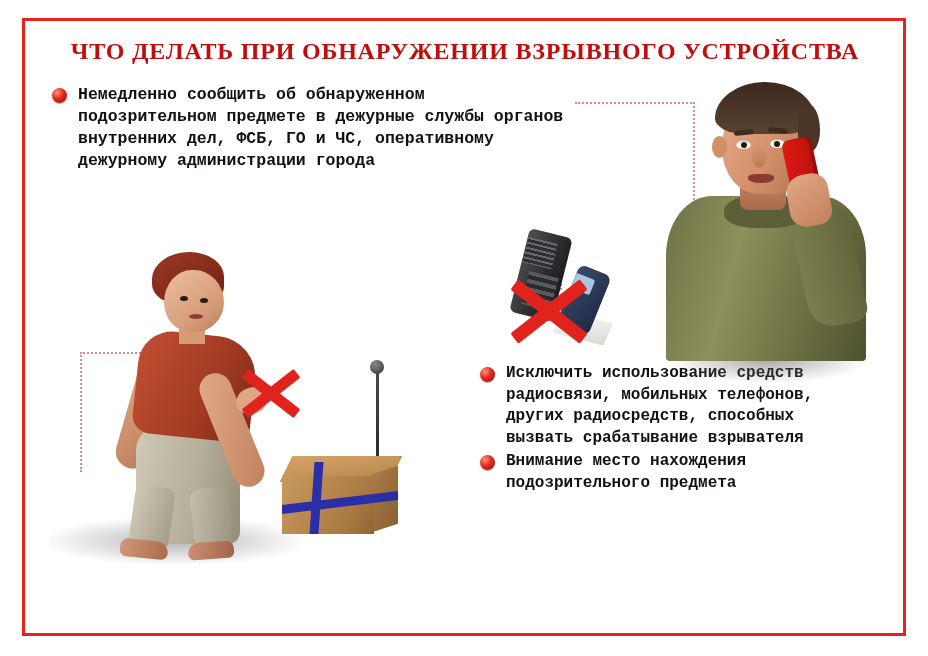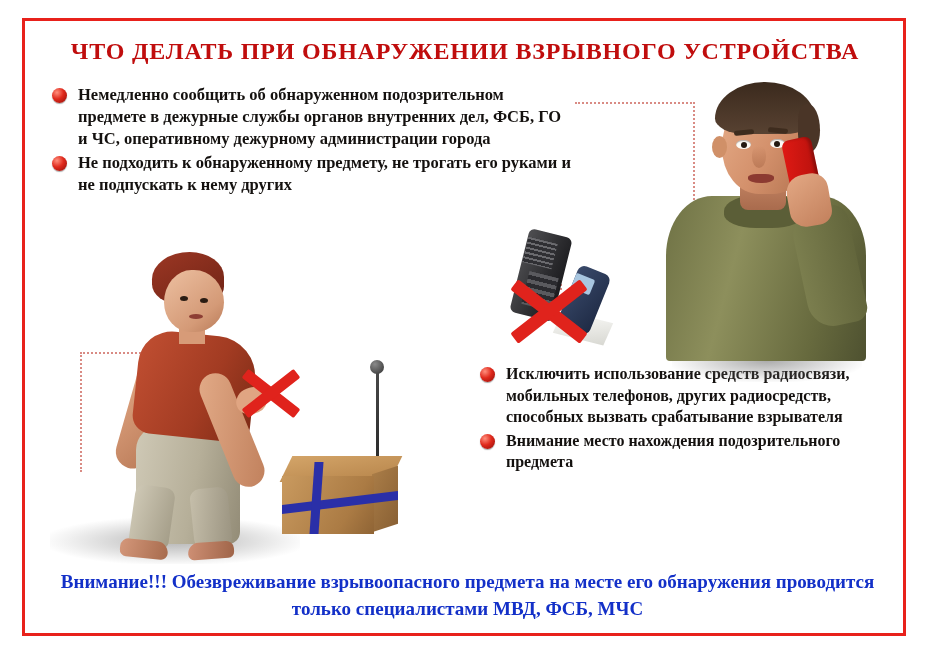--- a/index.html
+++ b/index.html
@@ -44,20 +44,21 @@
   .bullet-list {
     position: absolute;
     font-family: "Liberation Serif", serif;
     font-weight: bold;
     color: #14110f;
   }
   .bullet-item {
     position: relative;
     padding-left: 26px;
     margin-bottom: 2px;
+    font-family: Liberation Mono, monospace;
   }
   .bullet-item .dot {
     position: absolute;
     left: 0;
     top: 4px;
     width: 15px;
     height: 15px;
     border-radius: 50%;
     background: radial-gradient(circle at 33% 30%, #ff8f7d 0%, #e02a1d 45%, #8e0b07 100%);
     box-shadow: 0 1px 1px rgba(0,0,0,0.35);
@@ -387,24 +388,20 @@
   <div class="dotted" id="conn-phone-h"></div>
   <div class="dotted" id="conn-phone-v"></div>
   <div class="dotted" id="conn-woman-h"></div>
   <div class="dotted" id="conn-woman-v"></div>
   <div class="dotted" id="conn-device-v"></div>
 
   <div class="bullet-list" id="list-top">
     <div class="bullet-item">
       <span class="dot"></span>
       <span class="txt">Немедленно сообщить об обнаруженном подозрительном предмете в дежурные службы органов внутренних дел, ФСБ, ГО и ЧС, оперативному дежурному администрации города</span>
-    </div>
-    <div class="bullet-item">
-      <span class="dot"></span>
-      <span class="txt">Не подходить к обнаруженному предмету, не трогать его руками и не подпускать к нему других</span>
     </div>
   </div>
 
   <div class="bullet-list" id="list-right">
     <div class="bullet-item">
       <span class="dot"></span>
       <span class="txt">Исключить использование средств радиосвязи, мобильных телефонов, других радиосредств, способных вызвать срабатывание взрывателя</span>
     </div>
     <div class="bullet-item">
       <span class="dot"></span>
@@ -474,15 +471,14 @@
 
   <div class="xmark" id="x-woman">
     <span class="a"></span>
     <span class="b"></span>
   </div>
   <div class="xmark" id="x-devices">
     <span class="a"></span>
     <span class="b"></span>
   </div>
 
-  <div class="footer-note">Внимание!!! Обезвреживание взрывоопасного предмета на месте его обнаружения проводится только специалистами МВД, ФСБ, МЧС</div>
 
 </div>
 
 </body></html>

